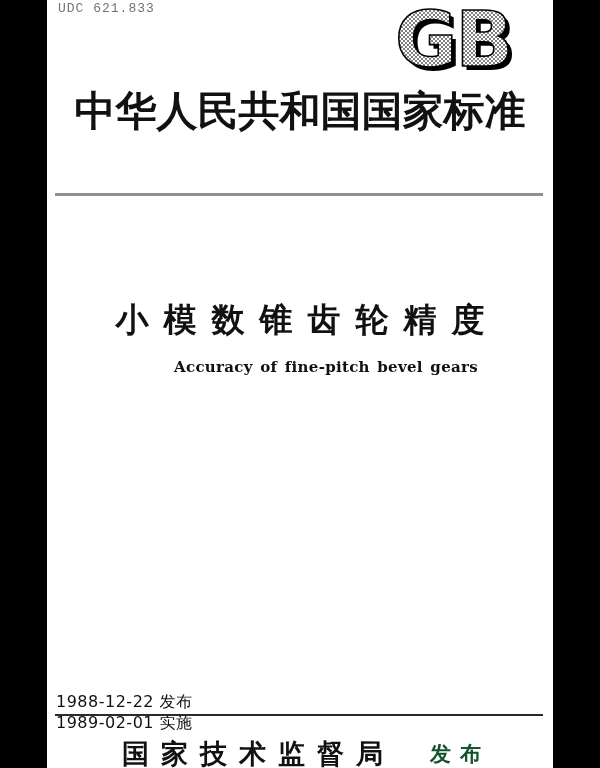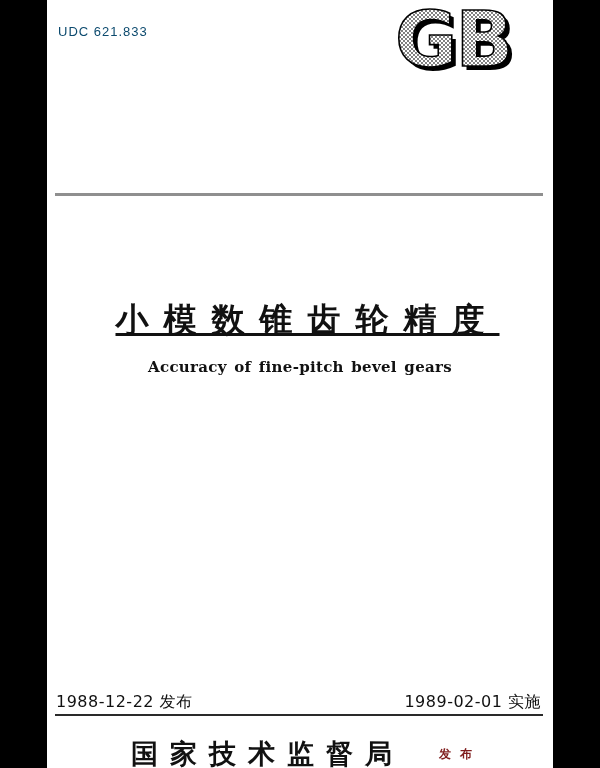--- a/index.html
+++ b/index.html
@@ -28,25 +28,25 @@
     left: 47px;
     top: 0;
     width: 506px;
     height: 768px;
     background: #ffffff;
     color: #1a1a1a;
   }
   .udc {
     position: absolute;
     left: 11px;
-    top: 24px;
-    font-family: Liberation Sans, sans-serif;
+    top: 1px;
+    font-family: Liberation Mono, monospace;
     font-size: 13px;
     letter-spacing: 1px;
-    color: #0c4a6e;
+    color: #737373;
   }
   .gb-logo {
     position: absolute;
     left: 346px;
     top: 2px;
     width: 120px;
     height: 78px;
   }
   .std-title {
     position: absolute;
@@ -93,46 +93,47 @@
     width: 100%;
     text-align: center;
     font-family: "DejaVu Sans", sans-serif;
     font-weight: bold;
     font-size: 33px;
     letter-spacing: 15px;
     padding-left: 15px;
     box-sizing: border-box;
     white-space: nowrap;
     color: #111;
-    text-decoration: underline;
   }
   .subject-en {
     position: absolute;
     left: 0;
     top: 358px;
     width: 100%;
     text-align: center;
     font-family: "DejaVu Serif", serif;
     font-weight: bold;
     font-size: 15px;
     letter-spacing: 0.3px;
     word-spacing: 2px;
     color: #111;
+    padding-left: 26px;
   }
   .dates-row {
     position: absolute;
     left: 9px;
     right: 12px;
     top: 692px;
     display: flex;
     justify-content: space-between;
     font-family: "DejaVu Sans", sans-serif;
     font-size: 16px;
     letter-spacing: 0.5px;
     color: #111;
+    flex-direction: column;
   }
   .rule-dark {
     position: absolute;
     left: 8px;
     top: 714px;
     width: 488px;
     height: 2px;
     background: #2a2a2a;
   }
   .publisher-row {
@@ -150,24 +151,24 @@
     font-family: "DejaVu Serif", serif;
     font-weight: bold;
     font-size: 27px;
     letter-spacing: 12px;
     padding-left: 12px;
     color: #111;
   }
   .publisher-suffix {
     font-family: "DejaVu Sans", sans-serif;
     font-weight: bold;
-    font-size: 12px;
+    font-size: 21px;
     letter-spacing: 9px;
     padding-left: 9px;
-    color: #7f1d1d;
+    color: #14532d;
   }
 </style>
 </head>
 <body>
 
 <div class="scan">
 
   <div class="band band-left"></div>
   <div class="band band-right"></div>
 
@@ -180,20 +181,21 @@
         <pattern id="hatch" width="4" height="4" patternUnits="userSpaceOnUse">
           <rect width="4" height="4" fill="#ffffff"></rect>
           <circle cx="1" cy="1" r="0.9" fill="#444"></circle>
           <circle cx="3" cy="3" r="0.9" fill="#444"></circle>
         </pattern>
       </defs>
       <text x="6" y="68" font-family="DejaVu Sans, sans-serif" font-weight="bold" font-size="76" letter-spacing="-2" fill="#000">GB</text>
       <text x="2" y="64" font-family="DejaVu Sans, sans-serif" font-weight="bold" font-size="76" letter-spacing="-2" fill="url(#hatch)" stroke="#000" stroke-width="1.6">GB</text>
     </svg>
 
+    <div class="std-title">中华人民共和国国家标准</div>
 
 
     <div class="rule-gray"></div>
 
     <div class="subject-zh">小模数锥齿轮精度</div>
 
     <div class="subject-en">Accuracy of fine-pitch bevel gears</div>
 
     <div class="dates-row">
       <span>1988-12-22 发布</span>

